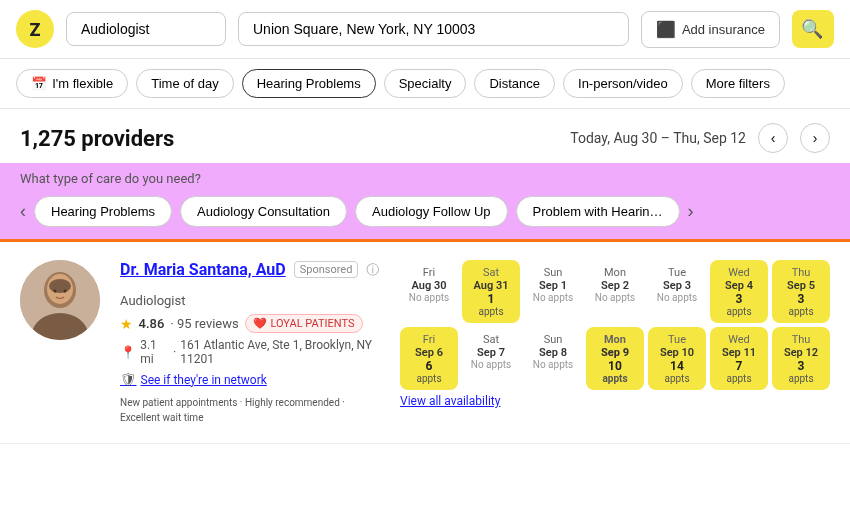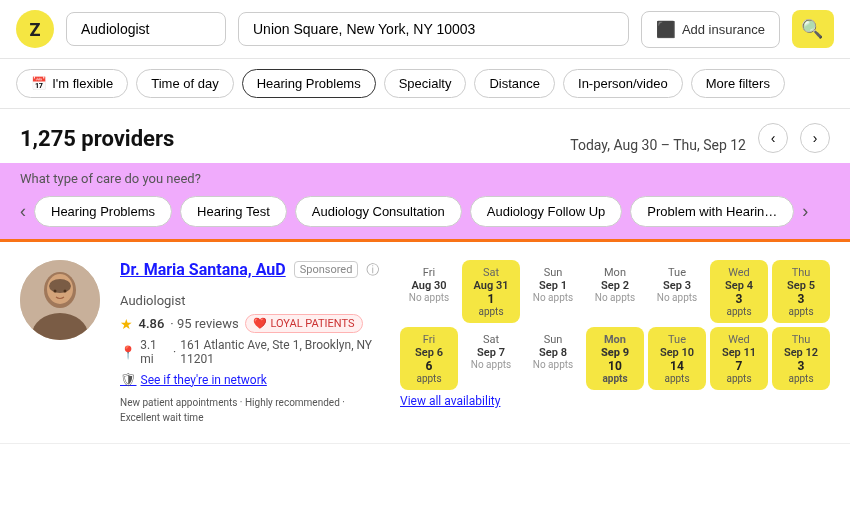--- a/index.html
+++ b/index.html
@@ -116,21 +116,21 @@
     }
     .results-count {
       font-size: 22px;
       font-weight: 700;
       color: #111;
     }
     .date-range {
       font-size: 14px;
       color: #444;
       display: flex;
-      align-items: flex-end;
+      align-items: center;
       gap: 12px;
     }
     .nav-arrow {
       background: none;
       border: 1px solid #ccc;
       border-radius: 50%;
       width: 30px;
       height: 30px;
       cursor: pointer;
       display: flex;
@@ -396,21 +396,20 @@
     <button class="nav-arrow">‹</button>
     <button class="nav-arrow">›</button>
   </div>
 </div>
 
 <div class="care-section">
   <div class="care-label">What type of care do you need?</div>
   <div class="care-chips">
     <button class="care-arrow">‹</button>
     <button class="care-chip">Hearing Problems</button>
-    <button class="care-chip">Hearing Test</button>
     <button class="care-chip">Audiology Consultation</button>
     <button class="care-chip">Audiology Follow Up</button>
     <button class="care-chip">Problem with Hearin…</button>
     <button class="care-arrow">›</button>
   </div>
 </div>
 
 <div class="provider-card">
 
   <div class="provider-photo">

